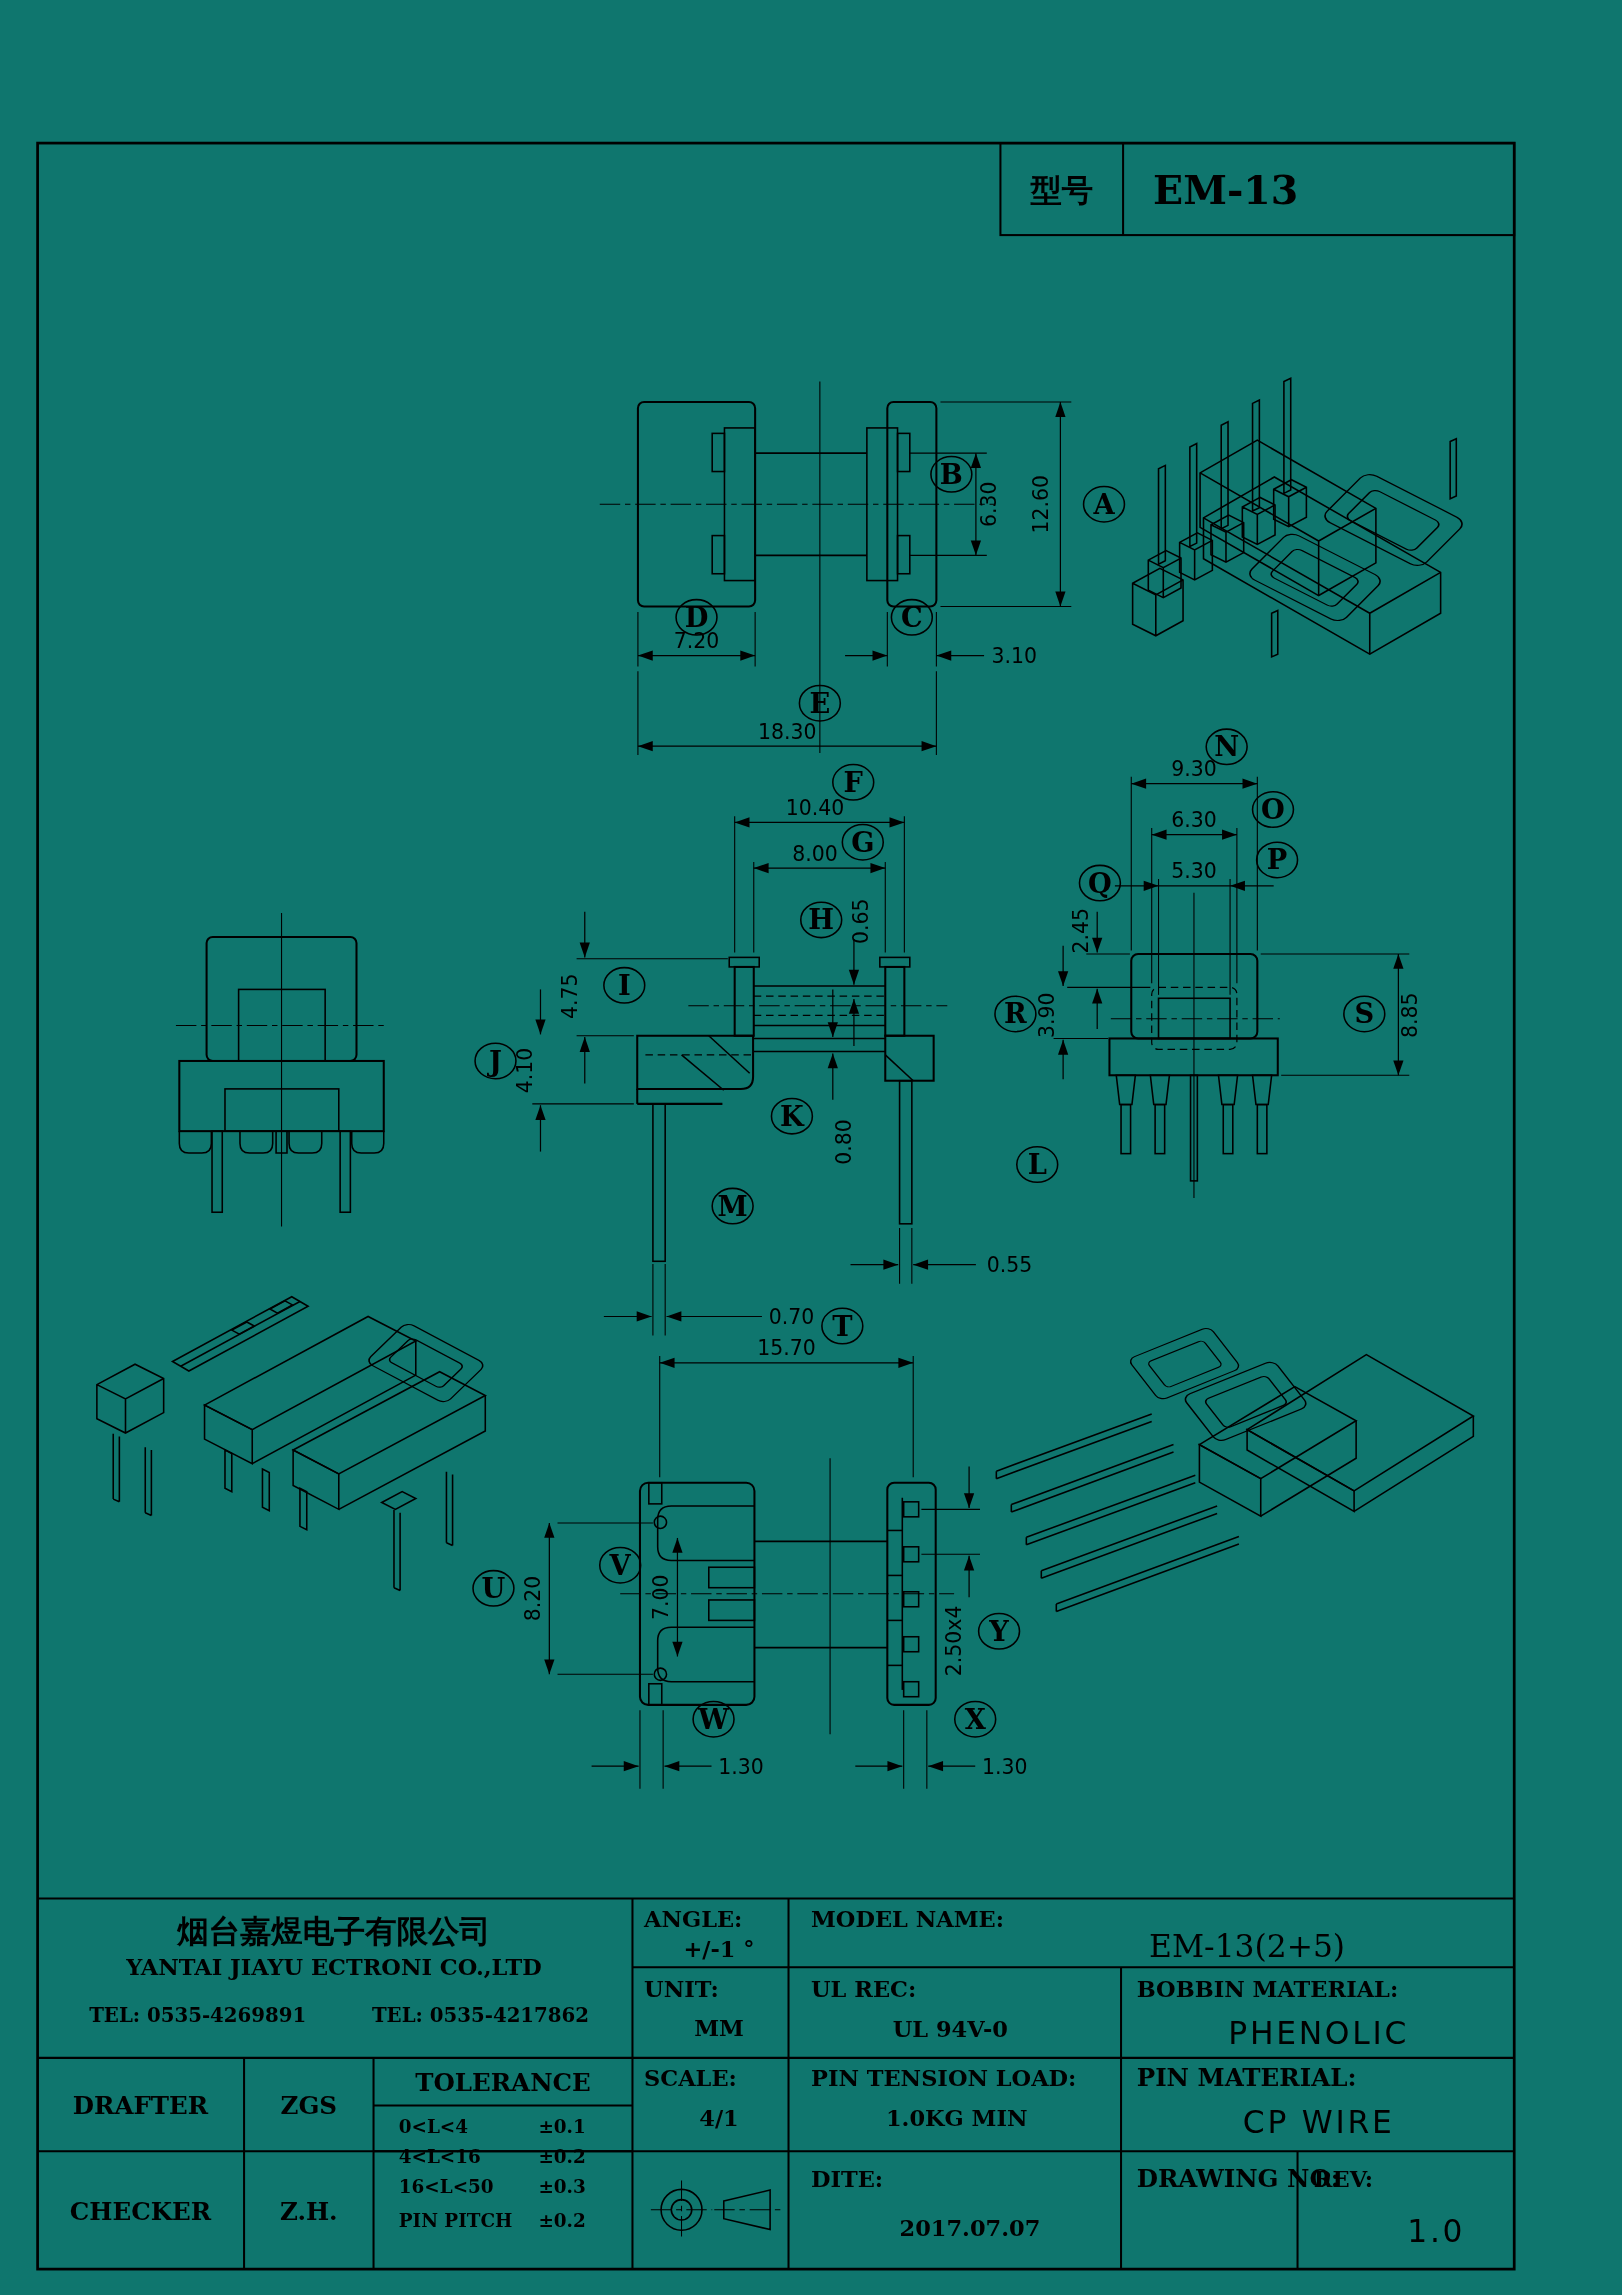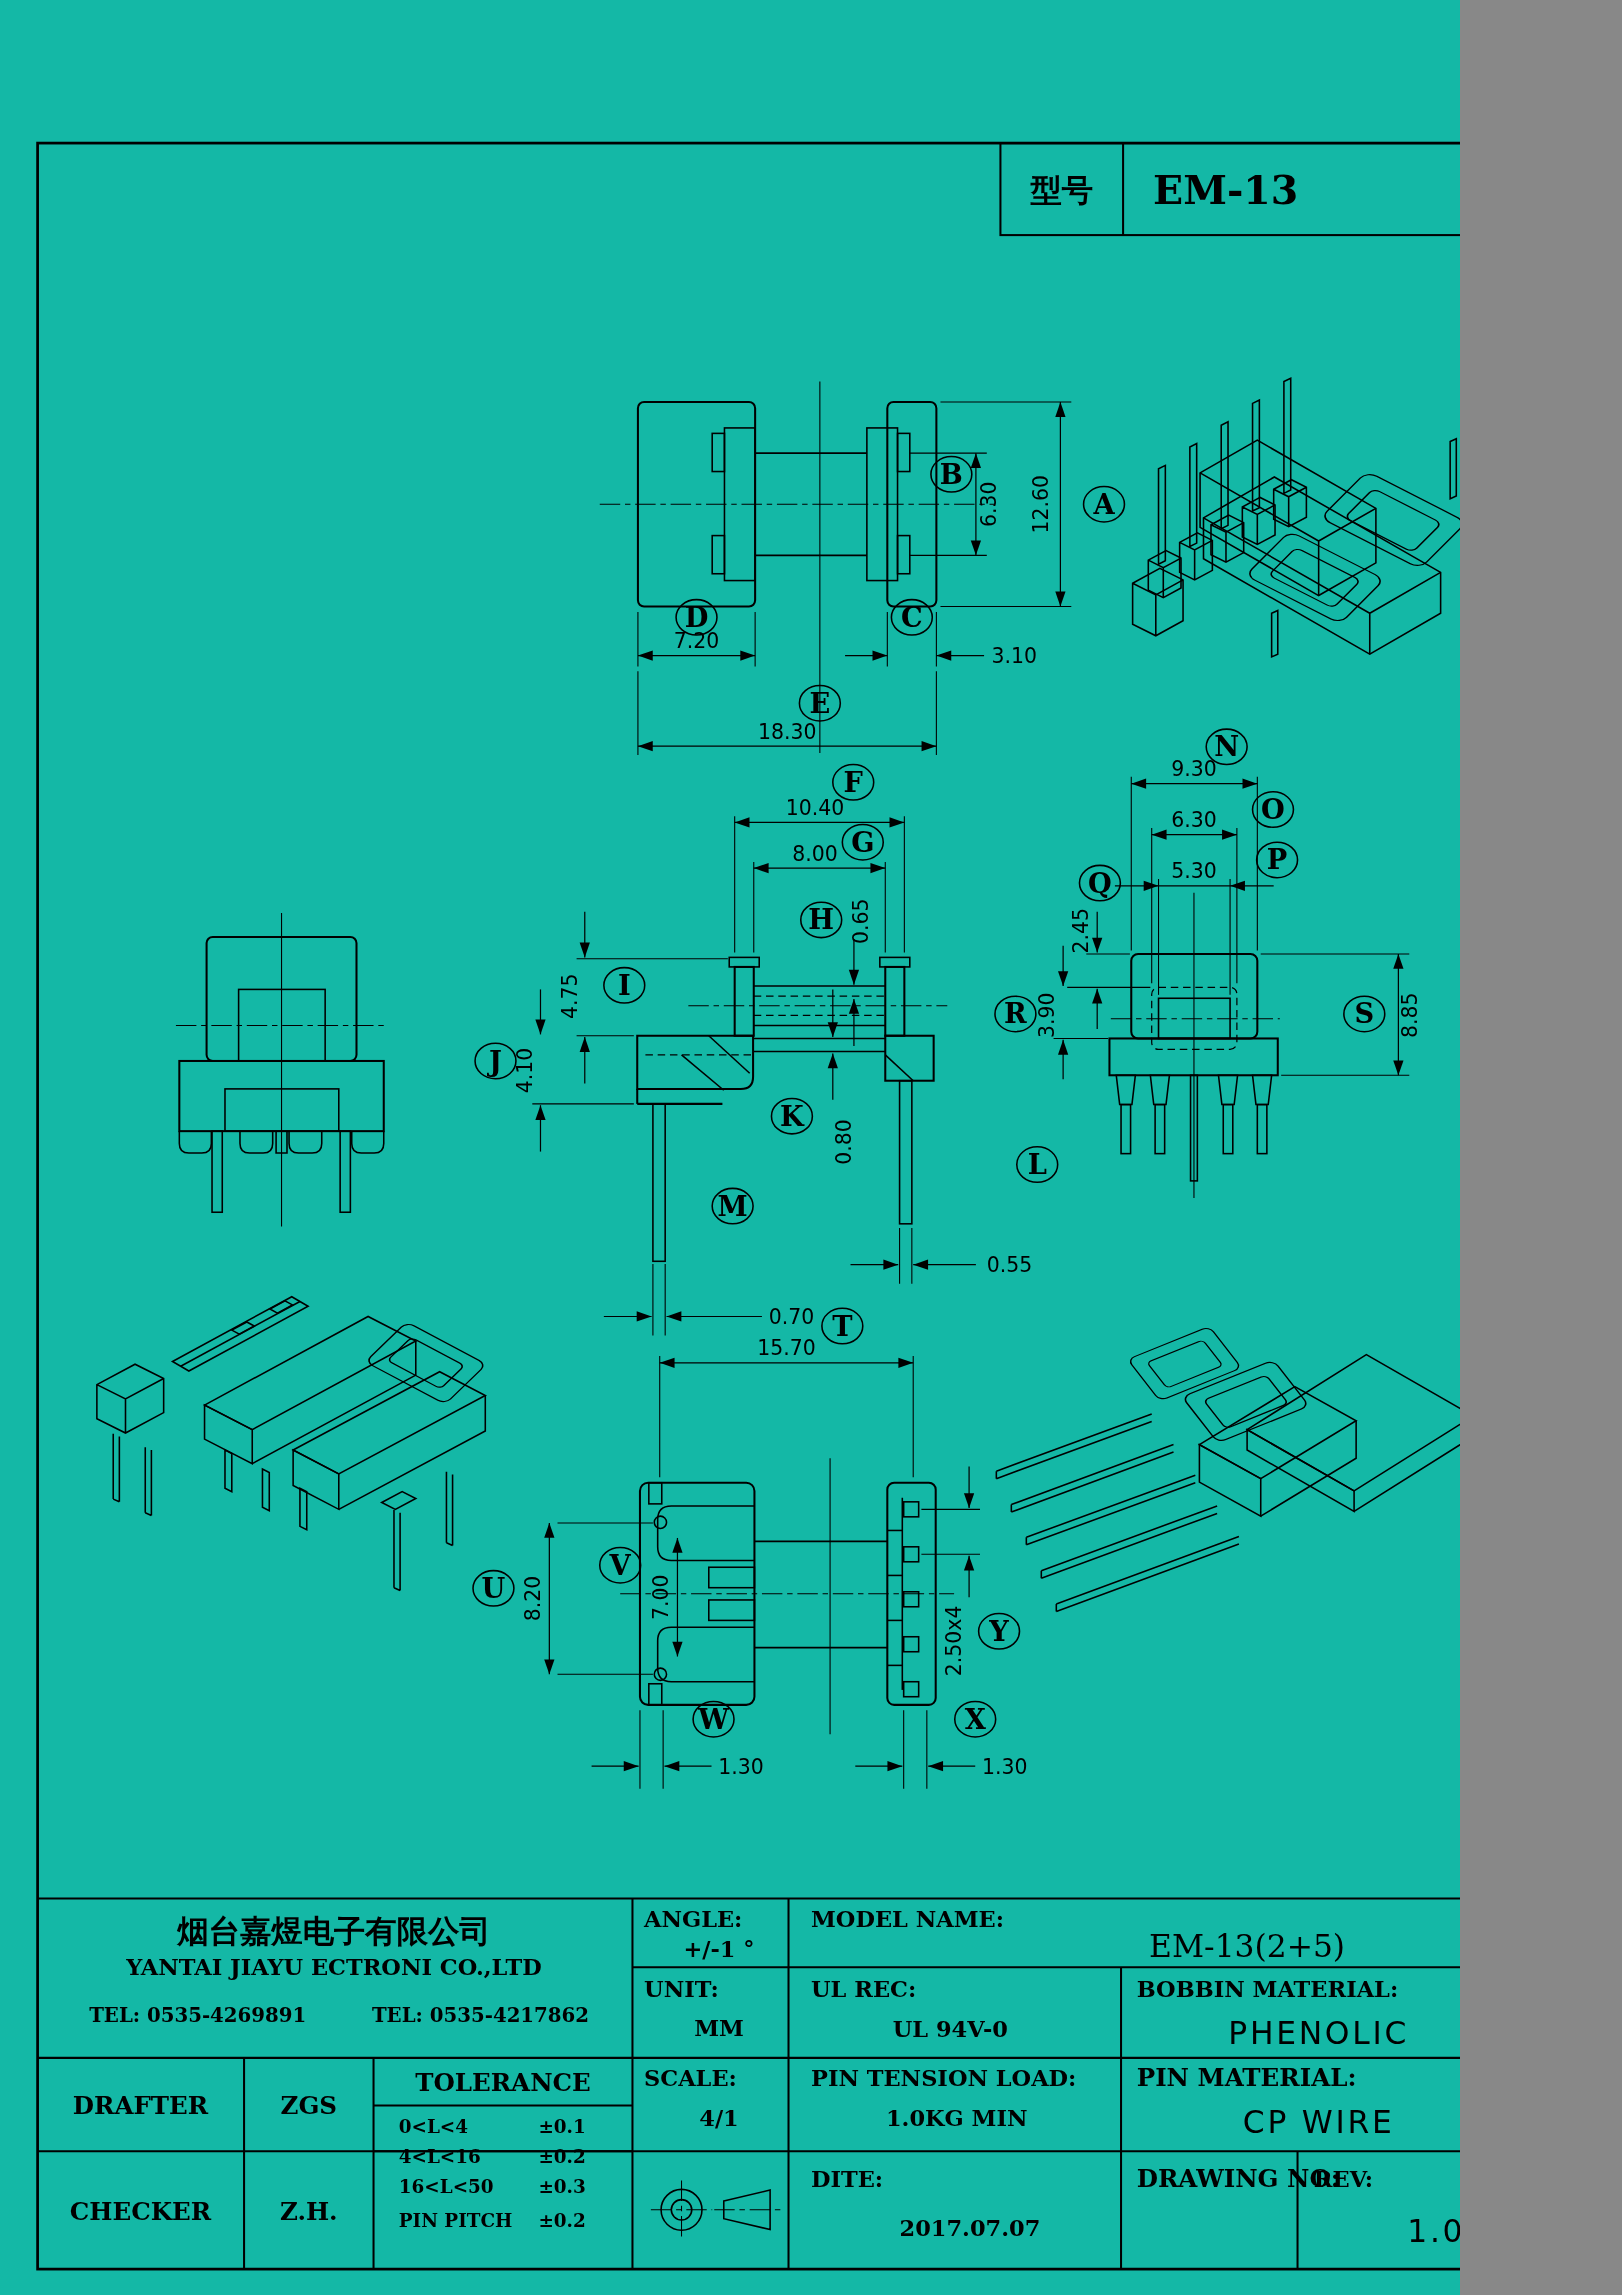--- a/index.html
+++ b/index.html
@@ -1,17 +1,17 @@
 <!DOCTYPE html>
 <html style="font-size:11px"><head>
 <meta charset="utf-8">
 <style>
   html,body{margin:0;padding:0;background:#888;}
-  .page{position:relative;width:1432px;height:2295px;background:#14b8a6;overflow:hidden;
-        font-family:"DejaVu Serif","Liberation Serif",serif;padding-left:28px;}
+  .page{position:relative;width:1622px;height:2295px;background:#0f766e;overflow:hidden;
+        font-family:"DejaVu Serif","Liberation Serif",serif;}
   svg{position:absolute;left:0;top:0;}
   
   .ol  {fill:none;stroke:#000;stroke-width:3;}
   .ol2 {fill:none;stroke:#000;stroke-width:2.3;}
   .thin{fill:none;stroke:#000;stroke-width:1.6;}
   .diml{fill:none;stroke:#000;stroke-width:1.8;}
   .cl  {fill:none;stroke:#000;stroke-width:1.5;stroke-dasharray:30 7 8 7;}
   .hid {fill:none;stroke:#000;stroke-width:1.8;stroke-dasharray:11 7;}
   .frame{fill:none;stroke:#000;stroke-width:4;}
   .tbl {stroke:#000;stroke-width:3;}

